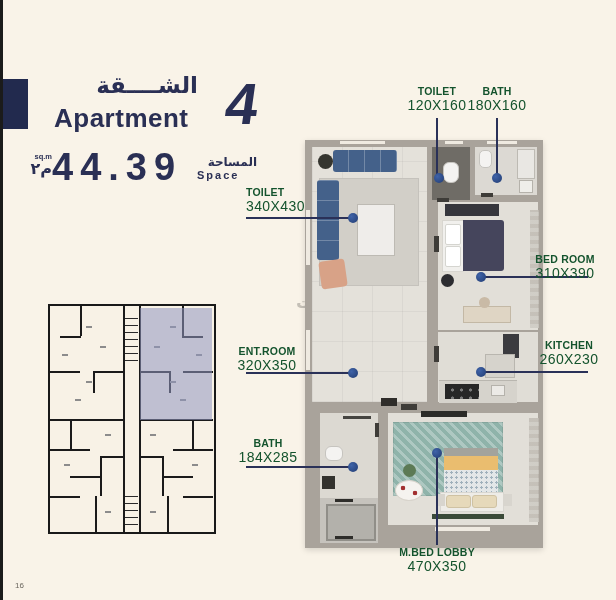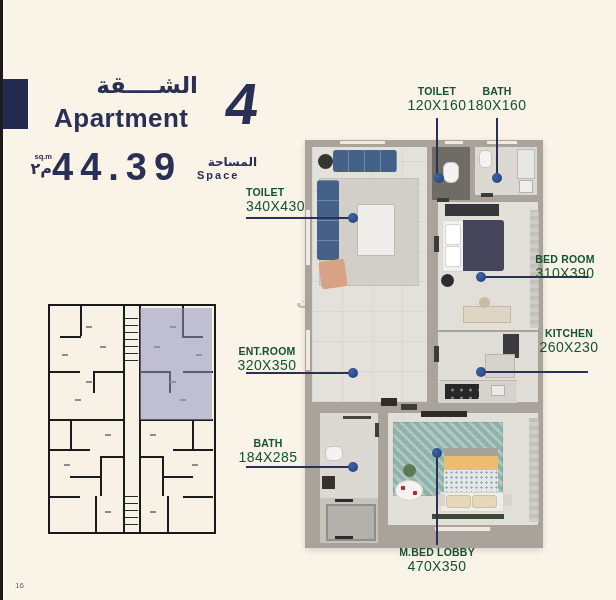--- a/index.html
+++ b/index.html
@@ -236,21 +236,21 @@
   <div class="rl-dims">180X160</div>
 </div>
 <div class="rl" style="left:246px;top:186px;width:90px;text-align:left">
   <div class="rl-name">TOILET</div>
   <div class="rl-dims">340X430</div>
 </div>
 <div class="rl" style="left:525px;top:253px;width:80px">
   <div class="rl-name">BED ROOM</div>
   <div class="rl-dims">310X390</div>
 </div>
-<div class="rl" style="left:529px;top:327px;width:80px">
+<div class="rl" style="left:529px;top:339px;width:80px">
   <div class="rl-name">KITCHEN</div>
   <div class="rl-dims">260X230</div>
 </div>
 <div class="rl" style="left:227px;top:345px;width:80px">
   <div class="rl-name">ENT.ROOM</div>
   <div class="rl-dims">320X350</div>
 </div>
 <div class="rl" style="left:228px;top:437px;width:80px">
   <div class="rl-name">BATH</div>
   <div class="rl-dims">184X285</div>

